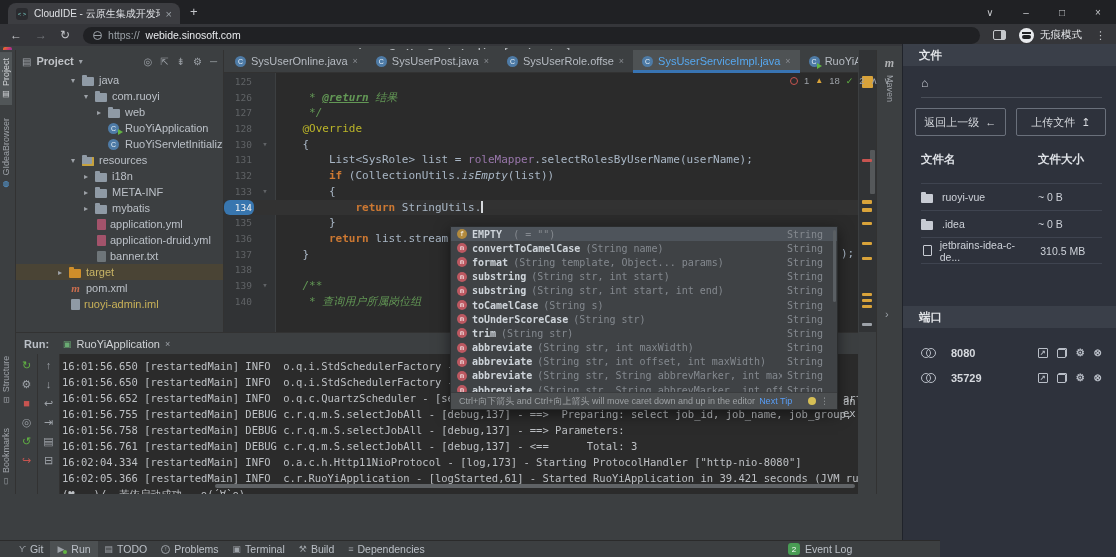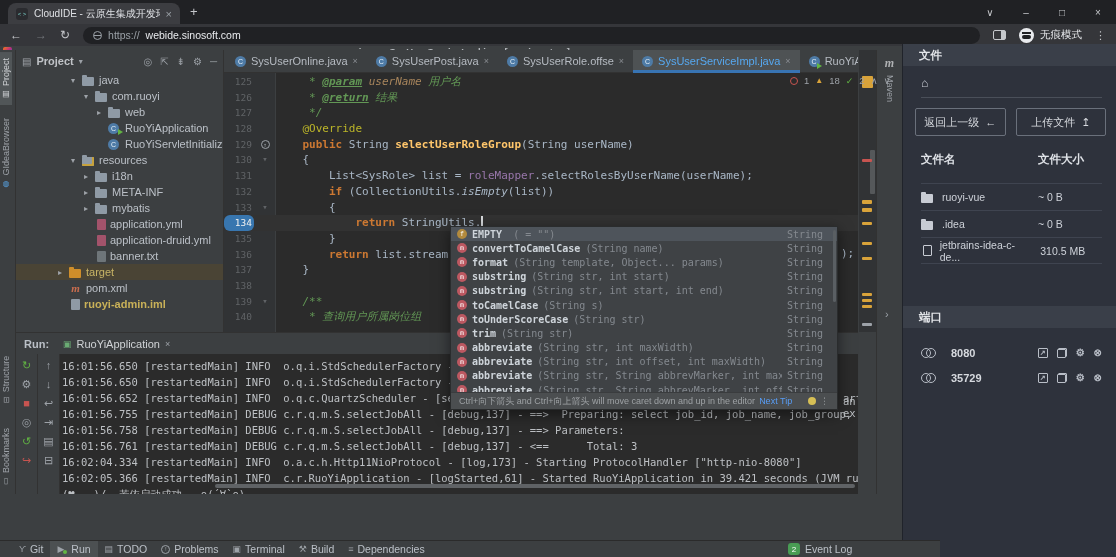--- a/index.html
+++ b/index.html
@@ -417,21 +417,21 @@
       <div class="trow sel" style="padding-left: 39px;">
         <span class="arr">▸</span>
         <span class="ti tif tg"></span>
         <span style="color: rgb(200, 180, 101);">target</span>
       </div>
       <div class="trow" style="padding-left: 39px;">
         <span class="arr"></span>
         <span class="tim">m</span>
         <span>pom.xml</span>
       </div>
-      <div class="trow" style="padding-left: 39px; font-weight: bold;">
+      <div class="trow" style="padding-left: 39px;">
         <span class="arr"></span>
         <span class="ti tfl iml"></span>
         <span style="color: rgb(201, 177, 88);">ruoyi-admin.iml</span>
       </div>
     </div>
 </div>
 
 <div id="tabsbar">
     <div class="etab">
       <span class="cic c">C</span>
@@ -463,41 +463,35 @@
       <span>⋮</span>
     </div>
   </div>
 
 <div id="editor">
   <div id="gutterbg"></div>
   <div id="code">
       <div class="cl">
         <span class="lnum">125</span>
         <span class="gcol"></span>
-        <span class="ltext"><span class="tk cmt">     * </span><span class="tk tag">@param</span><span class="tk cmt"> </span><span class="tk dpar">userName</span><span class="tk cmt"> 用户名</span></span>
       </div>
       <div class="cl">
         <span class="lnum">126</span>
         <span class="gcol"></span>
         <span class="ltext"><span class="tk cmt">     * </span><span class="tk tag">@return</span><span class="tk cmt"> 结果</span></span>
       </div>
       <div class="cl">
         <span class="lnum">127</span>
         <span class="gcol"></span>
         <span class="ltext"><span class="tk cmt">     */</span></span>
       </div>
       <div class="cl">
         <span class="lnum">128</span>
         <span class="gcol"></span>
         <span class="ltext"><span class="tk pln">    </span><span class="tk ann">@Override</span></span>
-      </div>
-      <div class="cl">
-        <span class="lnum">129</span>
-        <span class="gcol"><span class="ovr">↑</span></span>
-        <span class="ltext"><span class="tk pln">    </span><span class="tk kw">public </span><span class="tk pln">String </span><span class="tk dec">selectUserRoleGroup</span><span class="tk pln">(String userName)</span></span>
       </div>
       <div class="cl">
         <span class="lnum">130</span>
         <span class="gcol">▾</span>
         <span class="ltext"><span class="tk pln">    {</span></span>
       </div>
       <div class="cl">
         <span class="lnum">131</span>
         <span class="gcol"></span>
         <span class="ltext"><span class="tk pln">        List&lt;SysRole&gt; list = </span><span class="tk fld">roleMapper</span><span class="tk pln">.selectRolesByUserName(userName);</span></span>

